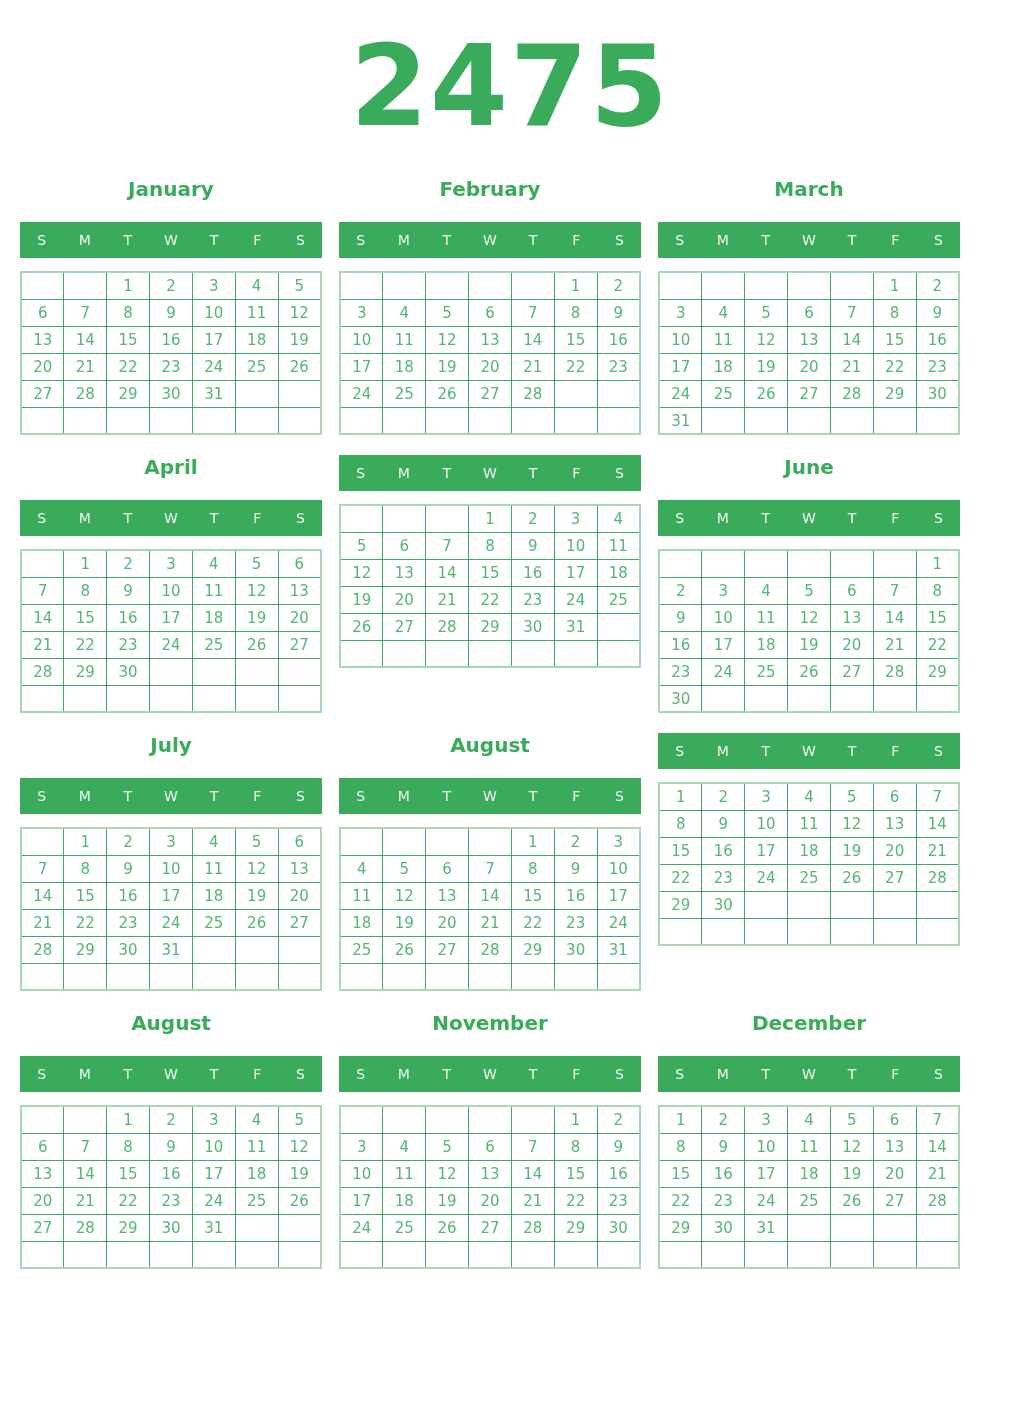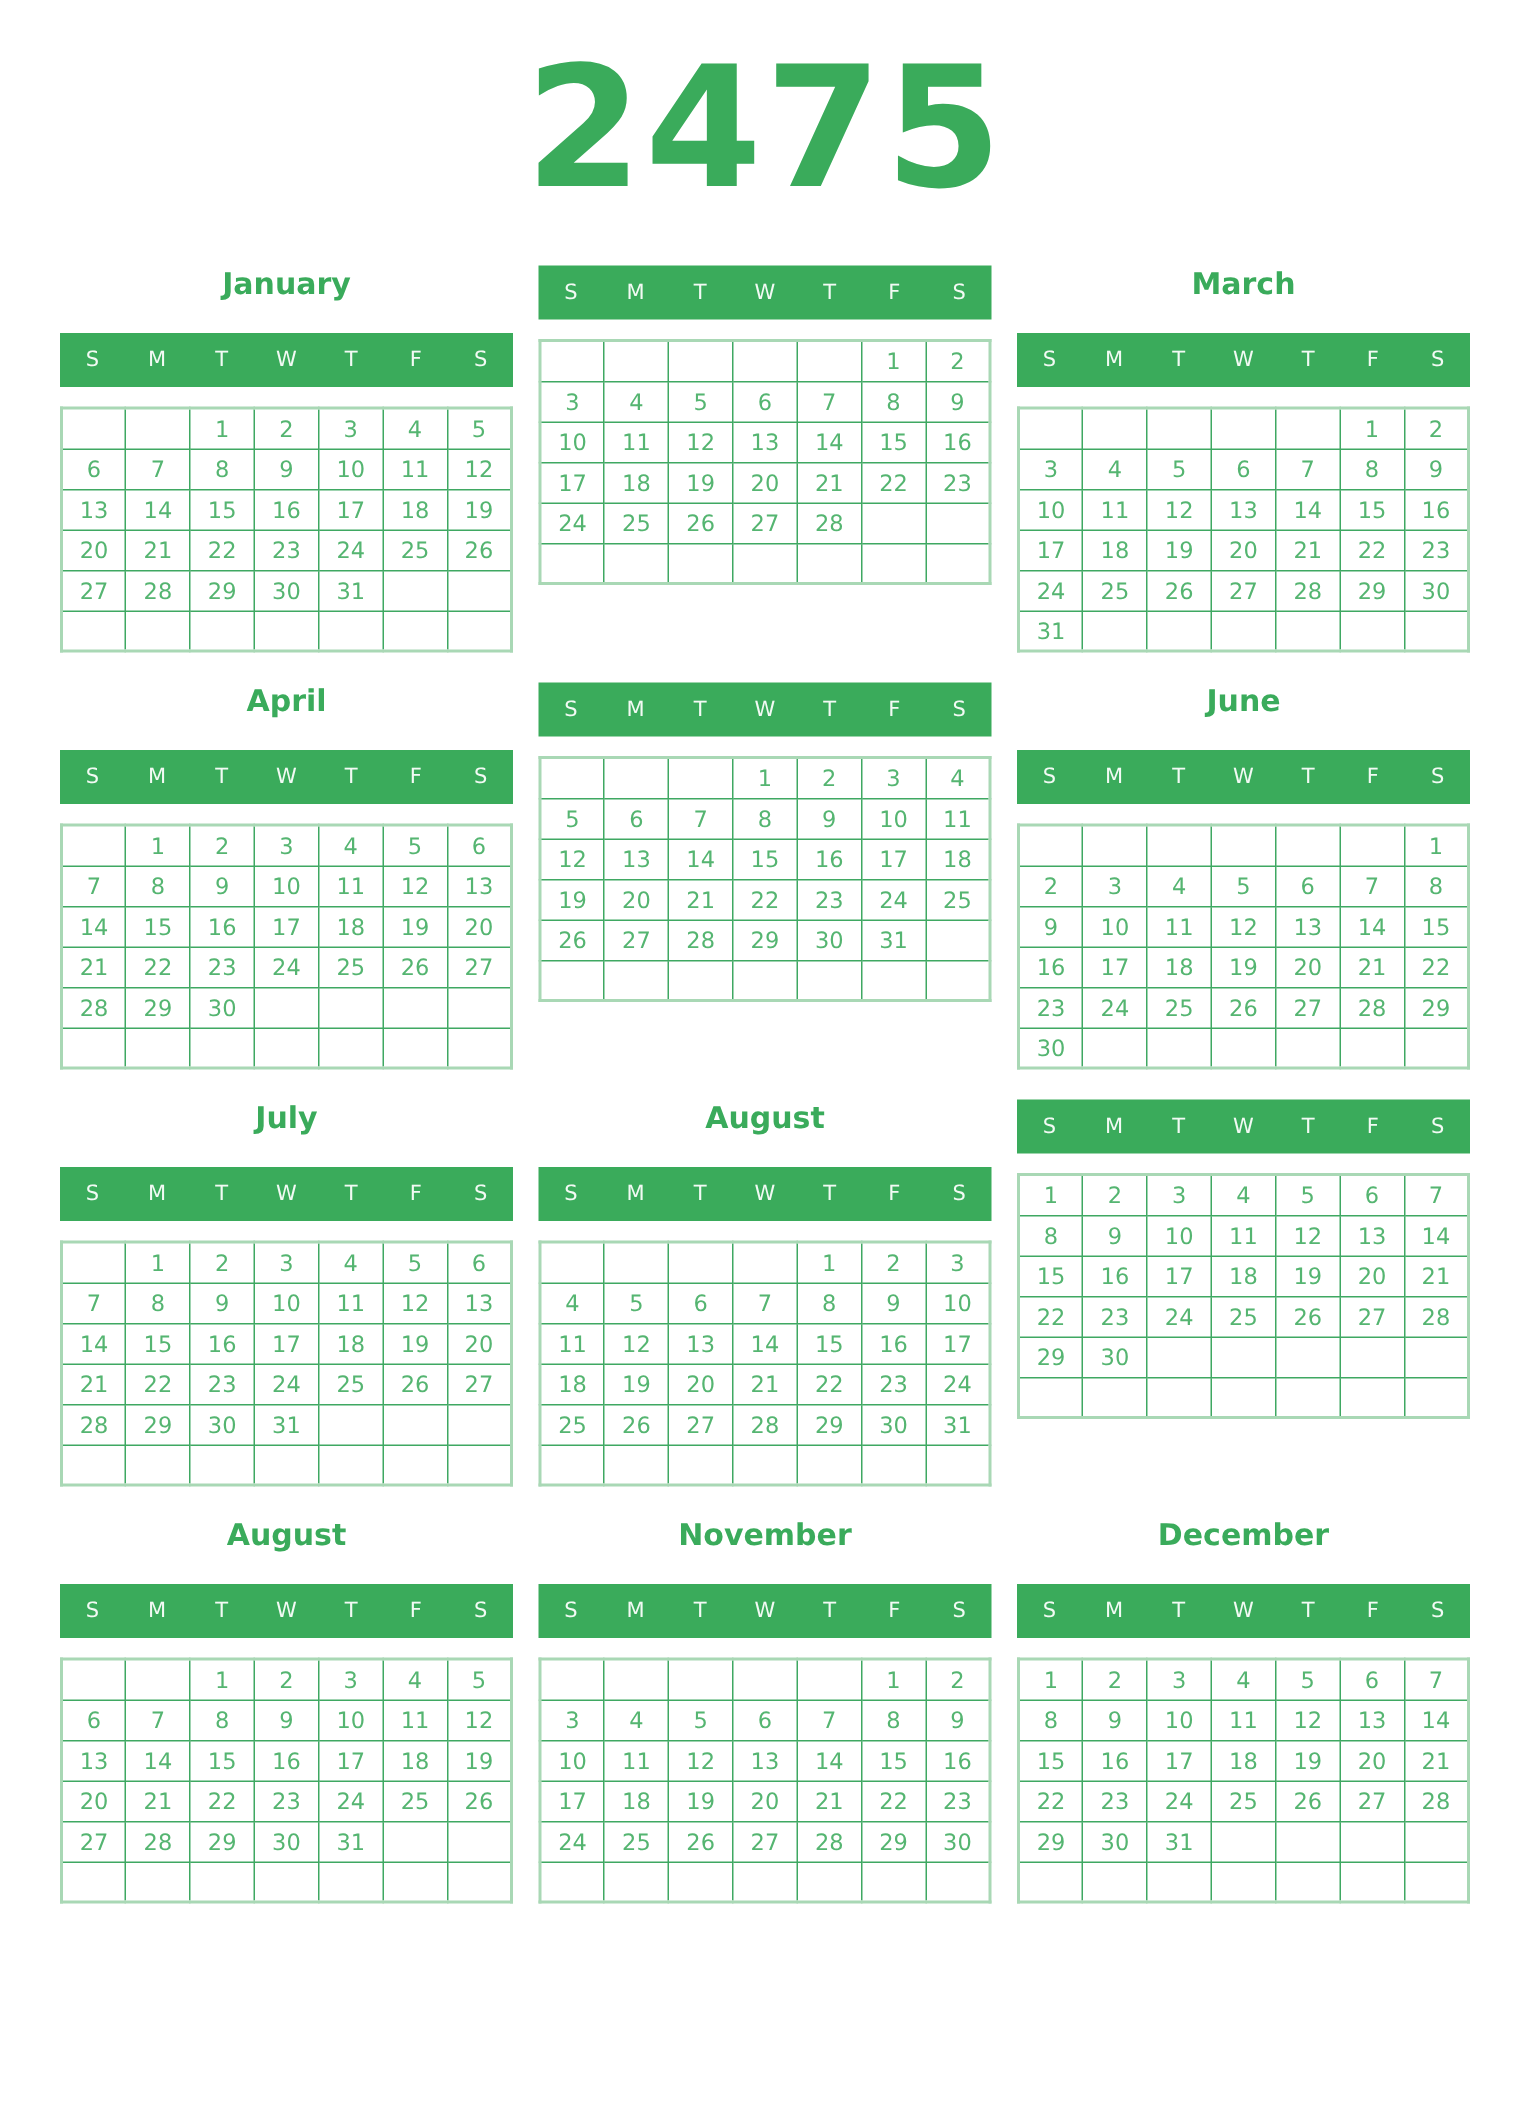--- a/index.html
+++ b/index.html
@@ -22,21 +22,21 @@
     padding-top: 28px;
     font-size: 112px;
     line-height: 1.04;
     font-weight: bold;
     letter-spacing: 2px;
     text-align: center;
     color: var(--accent);
   }
   .months-grid{
     margin-top: 33px;
-    padding: 0 40px;
+    padding: 0 20px;
     display: grid;
     grid-template-columns: repeat(3, 302px);
     column-gap: 17px;
     row-gap: 20px;
   }
   .month{ width: 302px; }
   .month-title{
     font-size: 20px;
     font-weight: bold;
     text-align: center;
@@ -142,20 +142,21 @@
               <td></td>
               <td></td>
               <td></td>
               <td></td>
             </tr>
           </tbody>
         </table>
   </section>
 
   <section class="month">
+    <h2 class="month-title">February</h2>
     <div class="weekday-row">
           <div class="wd">S</div>
           <div class="wd">M</div>
           <div class="wd">T</div>
           <div class="wd">W</div>
           <div class="wd">T</div>
           <div class="wd">F</div>
           <div class="wd">S</div>
         </div>
     <table class="dates">

